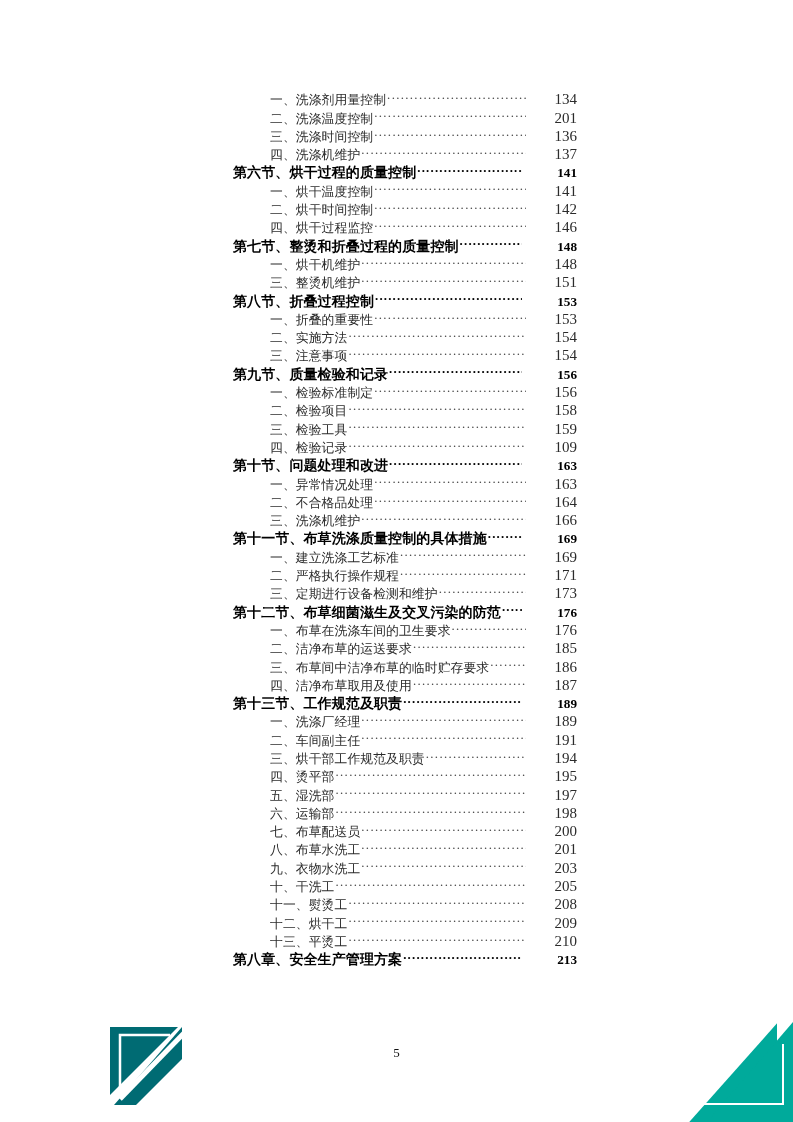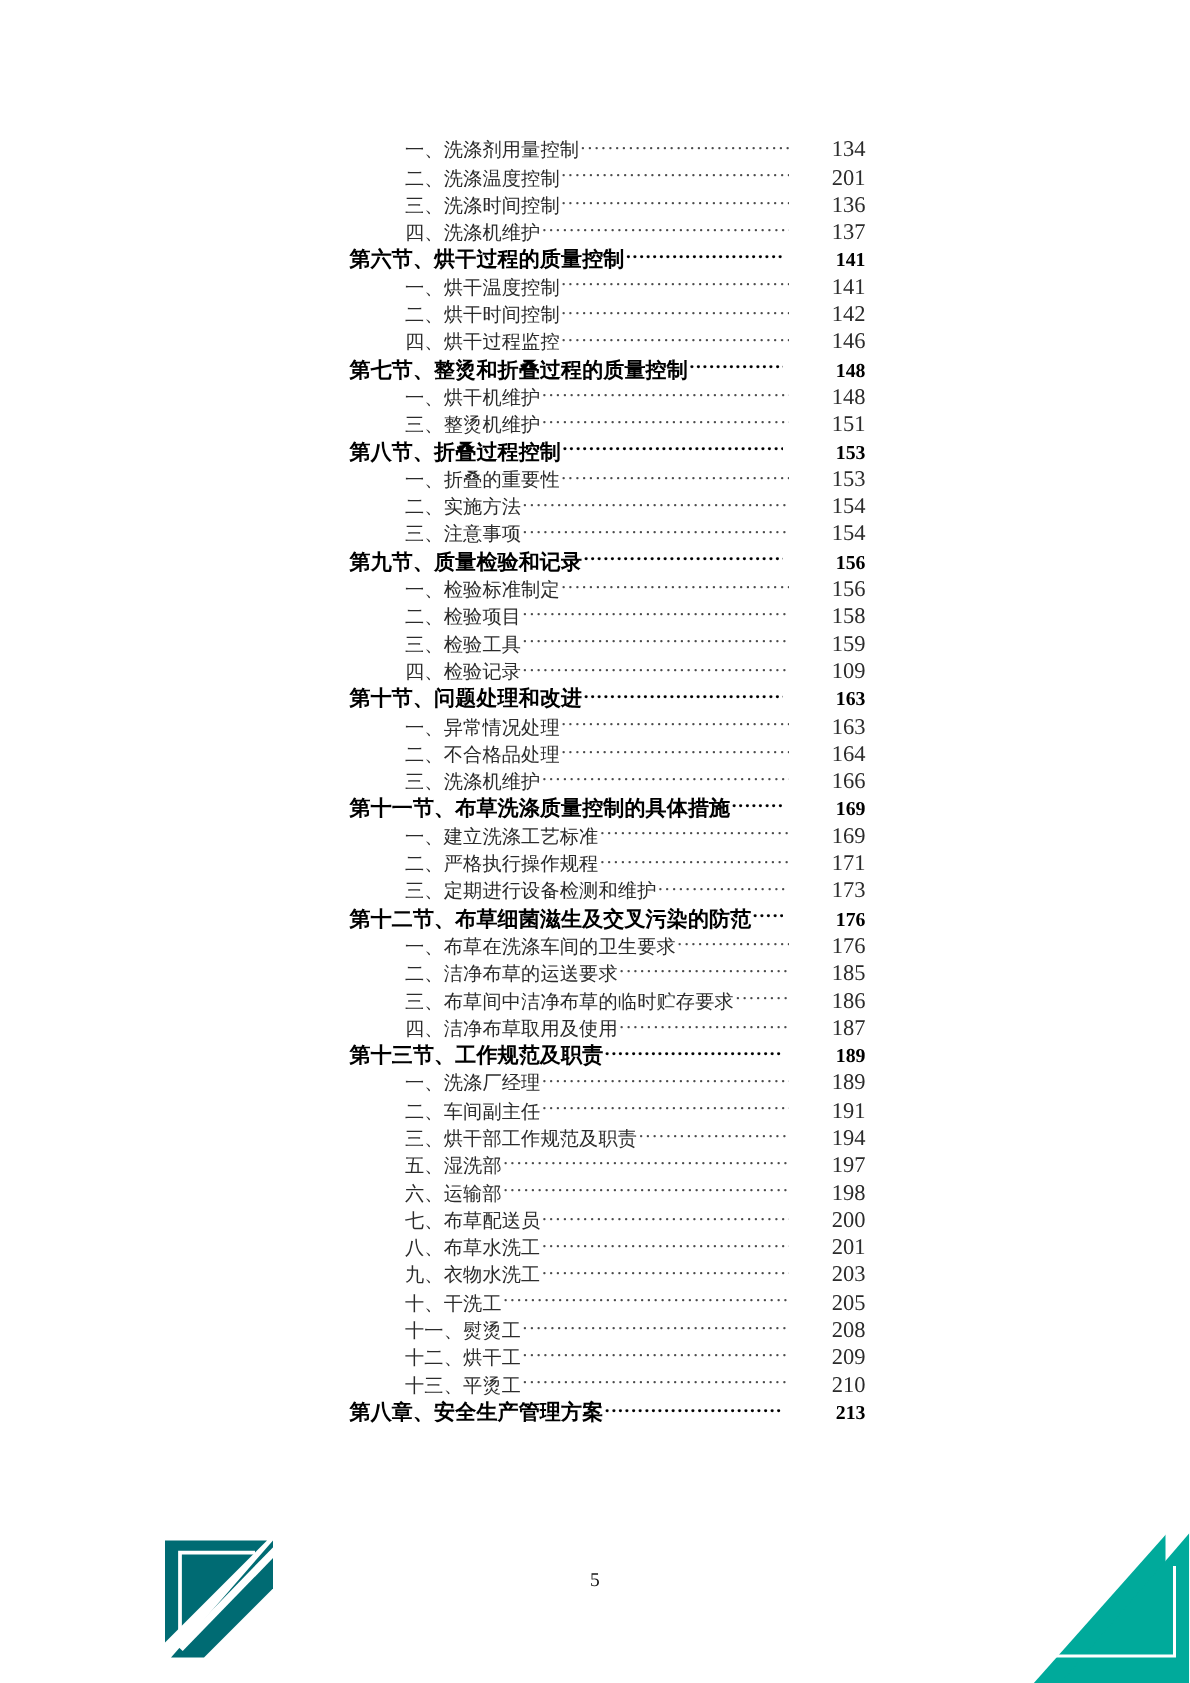--- a/index.html
+++ b/index.html
@@ -389,20 +389,27 @@
       </div>
       <div class="toc-row lvl2">
         <span class="lead-pad"></span>
         <span class="label">三、烘干部工作规范及职责</span>
         <span class="dots"></span>
         <span class="pageno">194</span>
         <span class="right-gutter"></span>
       </div>
       <div class="toc-row lvl2">
         <span class="lead-pad"></span>
+        <span class="label">四、烫平部</span>
+        <span class="dots"></span>
+        <span class="pageno">195</span>
+        <span class="right-gutter"></span>
+      </div>
+      <div class="toc-row lvl2">
+        <span class="lead-pad"></span>
         <span class="label">五、湿洗部</span>
         <span class="dots"></span>
         <span class="pageno">197</span>
         <span class="right-gutter"></span>
       </div>
       <div class="toc-row lvl2">
         <span class="lead-pad"></span>
         <span class="label">六、运输部</span>
         <span class="dots"></span>
         <span class="pageno">198</span>

